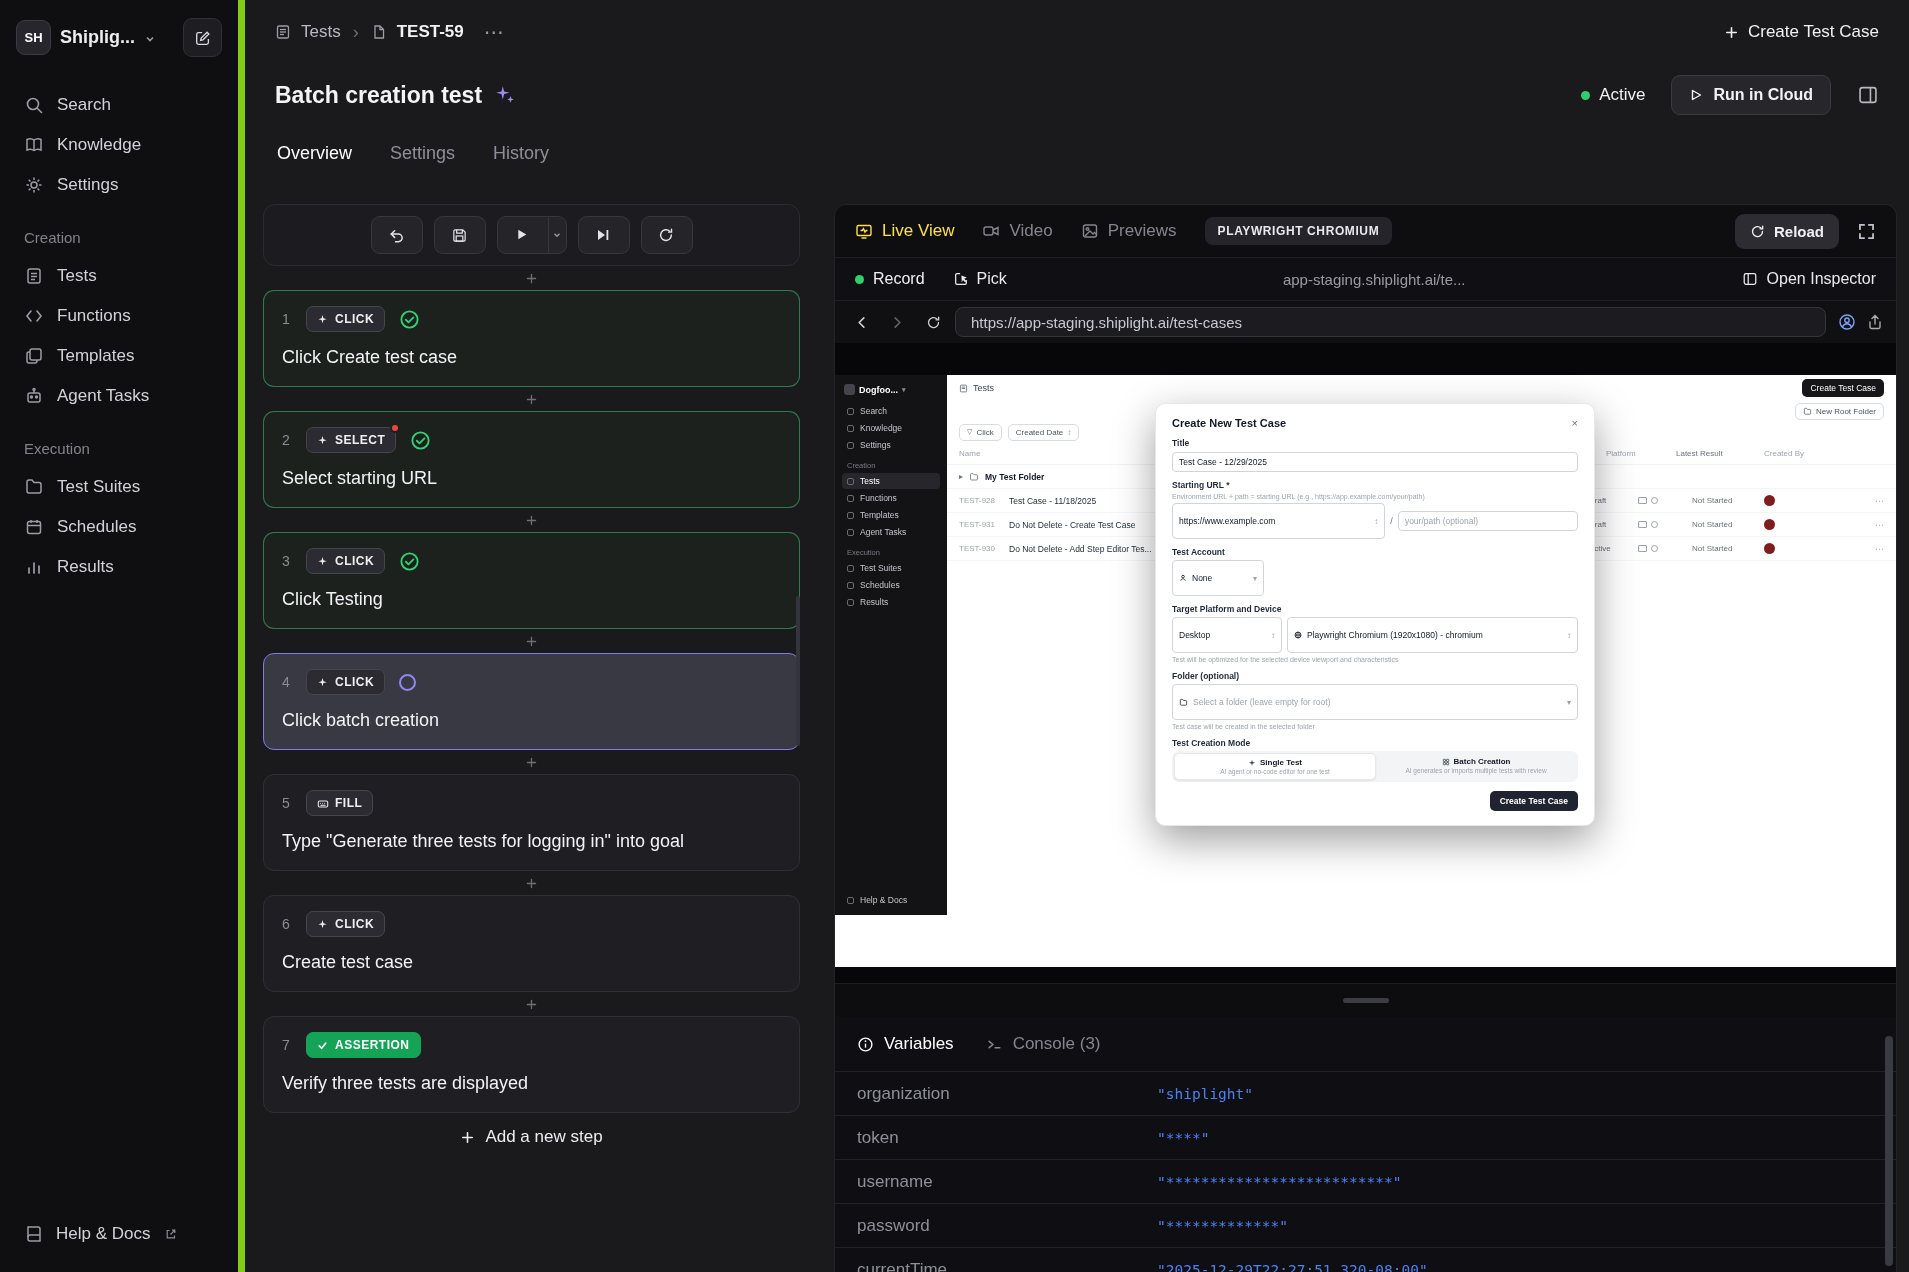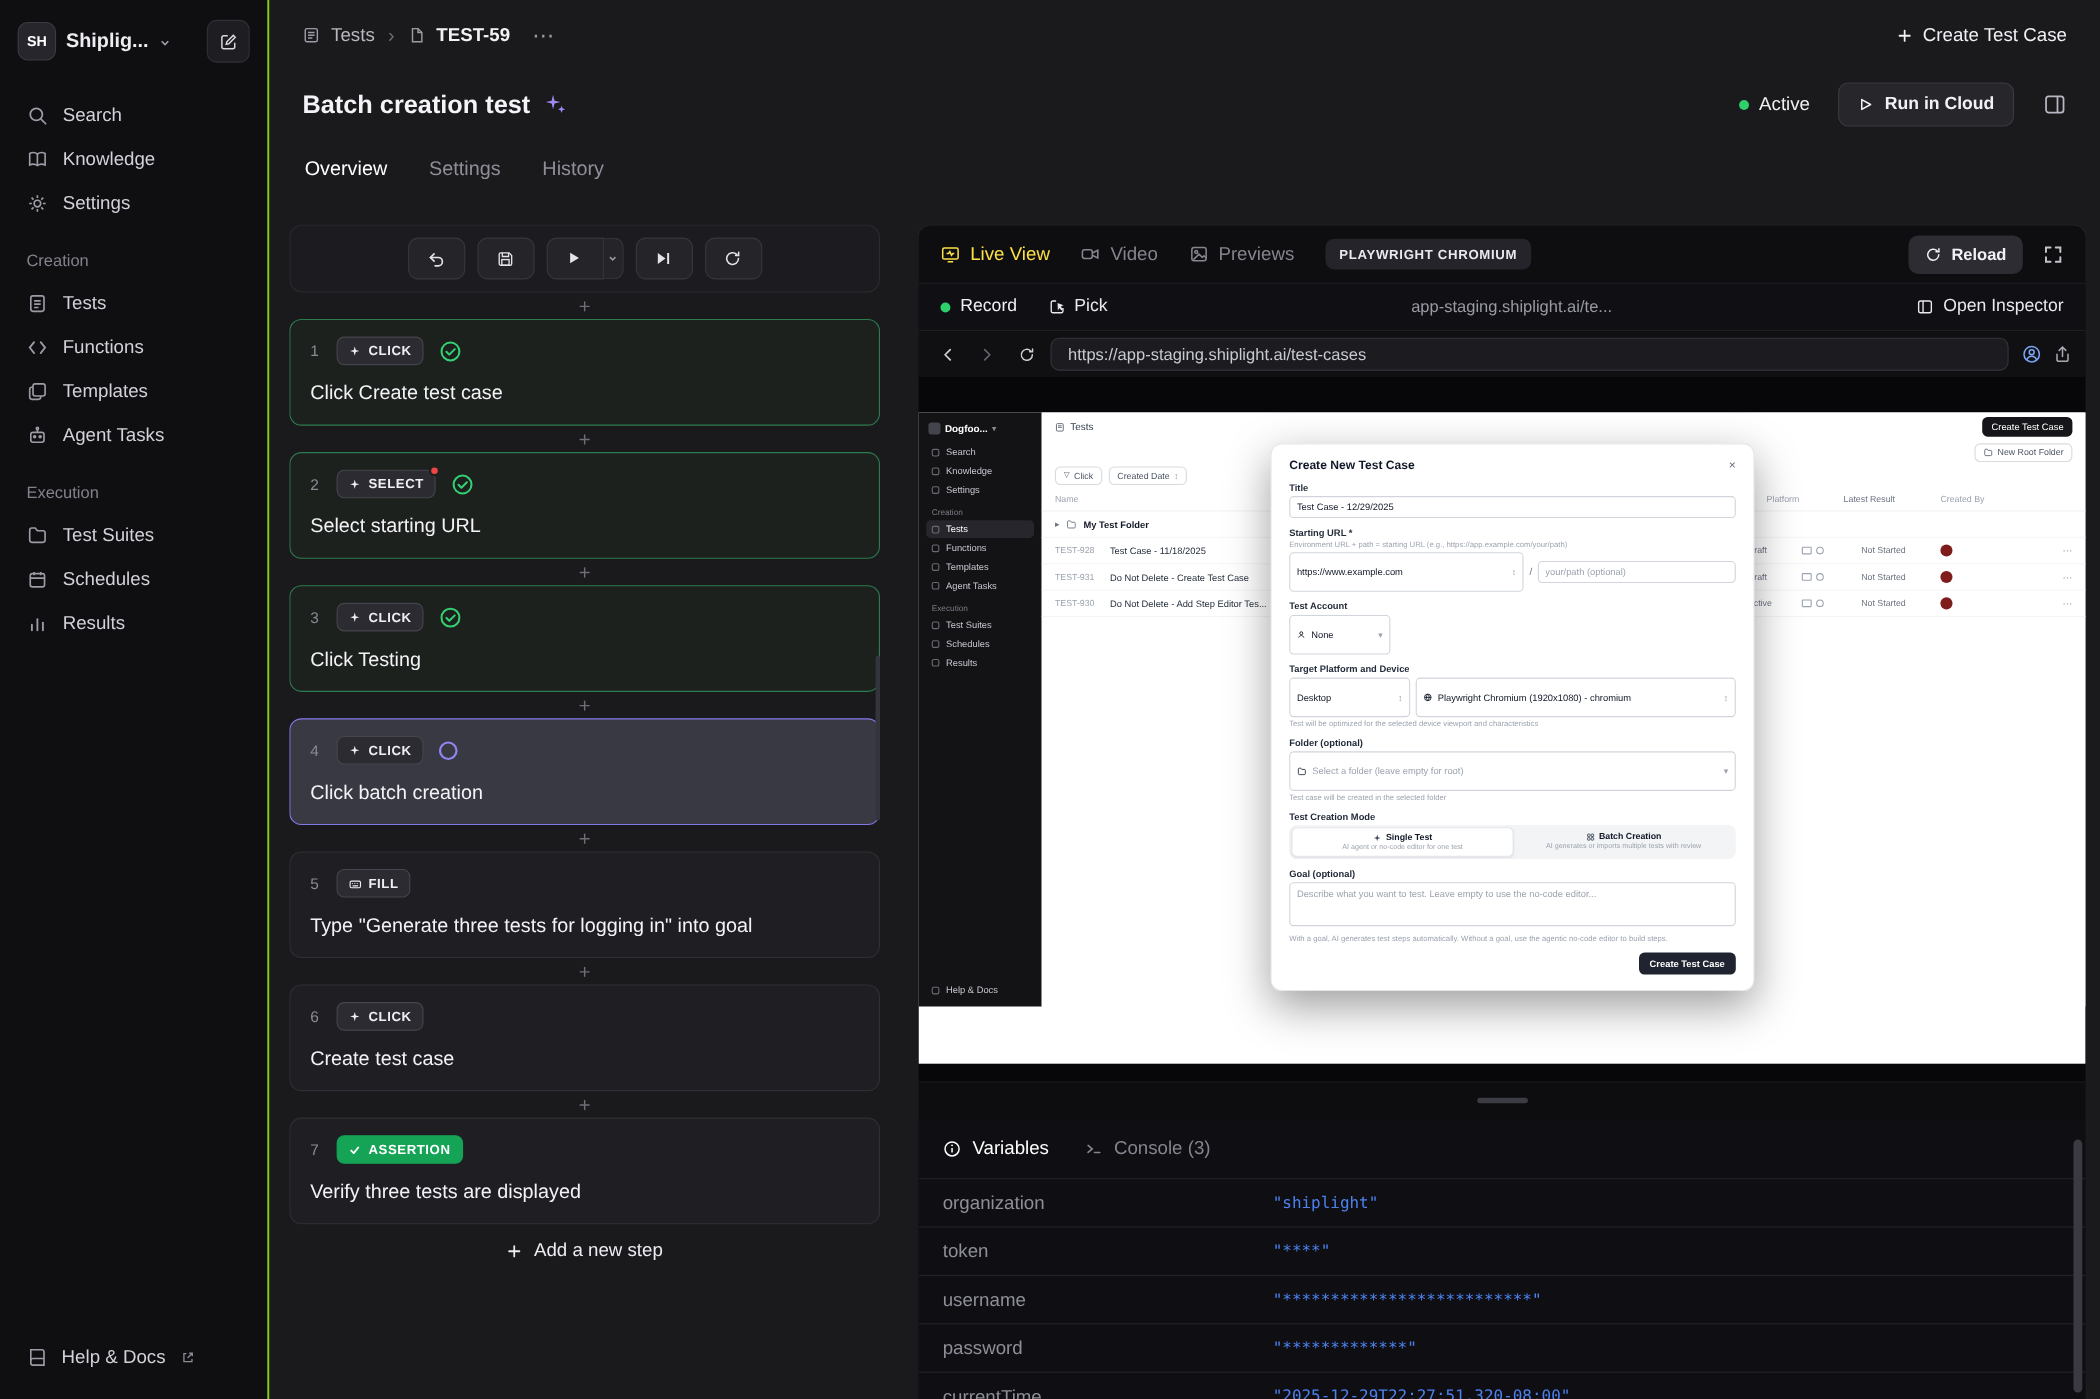--- a/index.html
+++ b/index.html
@@ -2,21 +2,21 @@
 <html><head>
 <meta charset="utf-8">
 <style>
   * { margin:0; padding:0; box-sizing:border-box; }
   html,body { width:1909px; height:1272px; overflow:hidden; }
   body { background:#161619; color:#ececf1; font-family:"Liberation Sans",sans-serif; }
   .root { display:flex; width:100%; height:100%; }
   svg { display:block; }
 
   
-  .sidebar { width:245px; flex:none; background:#0f0f12; border-right:2px solid #84cc16; display:flex; flex-direction:column; padding:16px 14px 18px; }
+  .sidebar { width:245px; flex:none; background:#0f0f12; border-right:7px solid #84cc16; display:flex; flex-direction:column; padding:16px 14px 18px; }
   .ws-row { display:flex; align-items:center; gap:9px; margin:2px 2px 28px; }
   .ws-badge { width:35px; height:35px; border-radius:9px; background:#26262c; border:1px solid #3b3b43; display:grid; place-items:center; font-size:13px; font-weight:bold; color:#fff; flex:none; }
   .ws-name { font-size:18px; font-weight:600; white-space:nowrap; }
   .ws-chev { color:#9a9aa4; margin-top:3px; }
   .ws-edit { margin-left:auto; width:39px; height:39px; border-radius:9px; background:#1d1d22; border:1px solid #303038; display:grid; place-items:center; color:#d8d8e0; cursor:pointer; }
   .nav-item { display:flex; align-items:center; gap:13px; padding:10px 10px; border-radius:9px; color:#d2d2da; font-size:17px; cursor:pointer; }
   .nav-item .ic { color:#9c9ca6; width:20px; height:20px; flex:none; }
   .sec-title { margin:24px 10px 10px; font-size:15px; color:#82828c; }
   .side-foot { margin-top:auto; display:flex; align-items:center; gap:12px; padding:10px; color:#d2d2da; font-size:17px; cursor:pointer; }
   .side-foot .ic { color:#9c9ca6; width:20px; height:20px; }
@@ -1027,25 +1027,20 @@
                             <rect x="2.5" y="9" width="4.5" height="4.5" rx="1"></rect>
                             <rect x="9" y="9" width="4.5" height="4.5" rx="1"></rect>
                           </svg>
                         </span>
                         <span>Batch Creation</span>
                       </div>
                     <div class="mm-seg-desc">AI generates or imports multiple tests with review</div>
                   </div>
                 </div>
               </div>
-              <div class="mm-group" style="margin-bottom:0;">
-                <div class="mm-label">Goal (optional)</div>
-                <textarea class="mm-textarea" placeholder="Describe what you want to test. Leave empty to use the no-code editor..." style=""></textarea>
-                <div class="mm-hint below">With a goal, AI generates test steps automatically. Without a goal, use the agentic no-code editor to build steps.</div>
-              </div>
               <div class="mm-foot">
                 <span class="mm-submit">Create Test Case</span>
               </div>
             </div>
           </div>
         </div>
 
         <div class="resize-zone">
           <div class="resize-bar"></div>
         </div>

